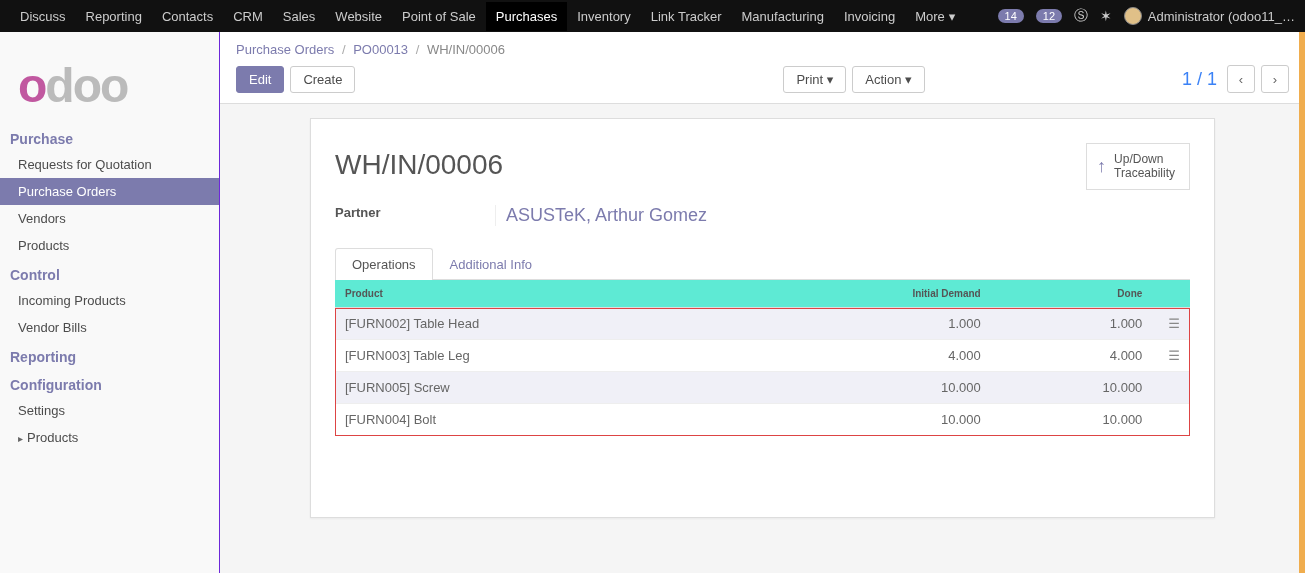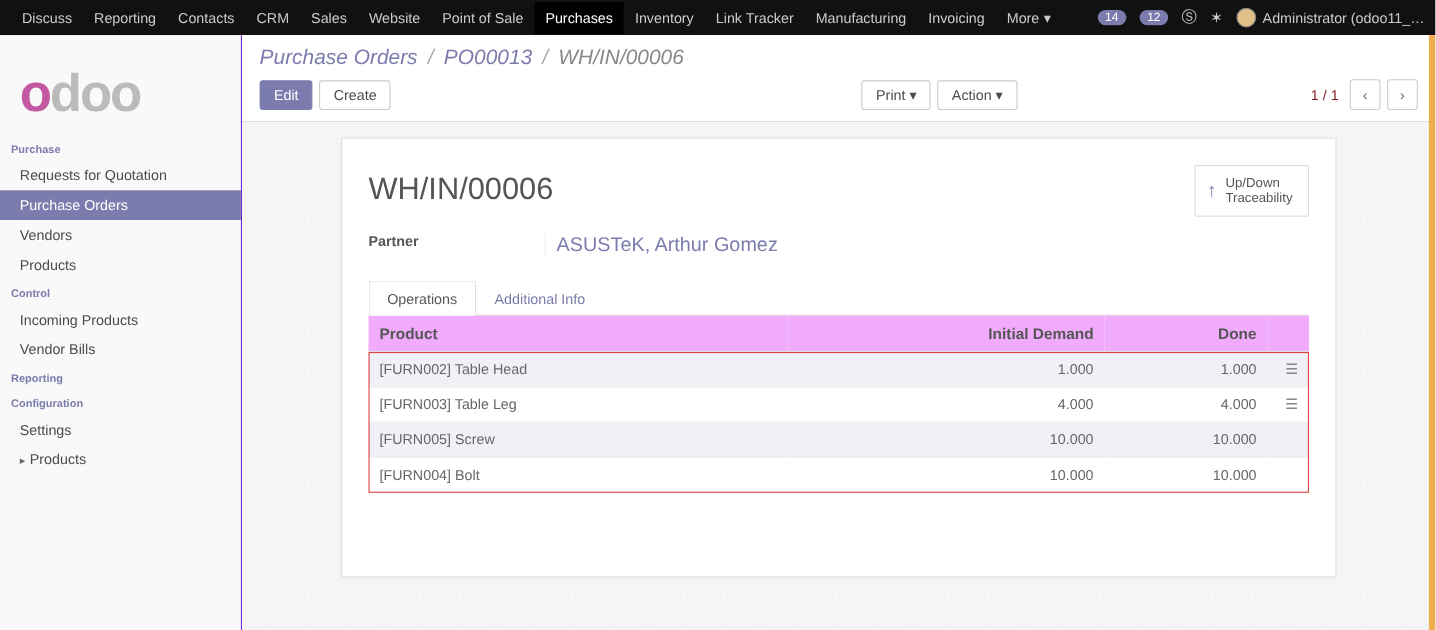--- a/index.html
+++ b/index.html
@@ -21,40 +21,40 @@
   .main { display: flex; height: calc(573px - 32px); }
   
   
   .sidebar { width: 220px; background: #f9f9f9; border-right: 1px solid #6d28d9; padding-top: 8px; }
   .logo { padding: 18px 18px 10px 18px; }
   .logo-text { font-size: 48px; font-weight: 600; letter-spacing:-2px; }
   .logo-o1 { color: #c158a0; }
   .logo-d  { color: #bbb; }
   .logo-o2 { color: #bbb; }
   .logo-o3 { color: #bbb; }
-  .menu-section { color: #7c7bad; font-weight: 600; padding: 8px 10px 4px 10px; font-size: 10px;}
+  .menu-section { color: #7c7bad; font-weight: 600; padding: 8px 10px 4px 10px; font-size: 14px;}
   .menu-item { padding: 6px 10px 6px 18px; color: #4c4c4c; cursor: pointer; font-size:13px;}
   .menu-item.active { background: #7c7bad; color: #fff; }
   .menu-item.expandable::before { content: "▸"; margin-right:4px; font-size:10px; color:#666;}
   
   
   .content { flex: 1; display: flex; flex-direction: column; background-image: radial-gradient(#e8e8e8 0.5px, transparent 0.5px); background-size: 6px 6px; background-color:#f5f5f5; position:relative;}
   
   
   .control-panel { background: #fff; border-bottom: 1px solid #ddd; padding: 10px 16px 10px 16px; }
-  .breadcrumb { font-size: 19px; color: #7c7bad; margin-bottom: 8px; font-style: italic; }
+  .breadcrumb { font-size: 13px; color: #7c7bad; margin-bottom: 8px; }
   .breadcrumb .sep { color: #aaa; margin: 0 4px; }
   .breadcrumb .current { color: #888; }
   .cp-row { display: flex; align-items: center; }
   .btn { display:inline-block; padding: 5px 12px; border: 1px solid #ccc; background: #fff; border-radius: 3px; cursor: pointer; font-size:13px; color:#4c4c4c;}
   .btn.primary { background: #7c7bad; color: #fff; border-color: #7c7bad; }
   .cp-left { display:flex; gap:6px; }
   .cp-mid { margin-left: 380px; display:flex; gap:6px;padding-left:48px;}
   .cp-right { margin-left: auto; display:flex; align-items:center; gap:6px;}
-  .pager-text { color:#7f1d1d; font-size:13px; margin-right:4px;}
+  .pager-text { color:#3b82f6; font-size:18px; margin-right:4px;}
   .pager-btn { width:28px; height:28px; border:1px solid #ccc; background:#fff; border-radius:3px; display:flex; align-items:center; justify-content:center; cursor:pointer; color:#666;}
   
   
   .sheet-wrap { padding: 14px 90px 20px 90px; flex:1; position:relative;}
   .sheet { background: #fff; border: 1px solid #ddd; padding: 24px 24px 30px 24px; min-height: 400px; box-shadow: 0 1px 2px rgba(0,0,0,.05);}
   .stat-box { float:right; border:1px solid #ddd; padding:8px 14px 8px 10px; display:flex; align-items:center; gap:8px; cursor:pointer; font-size:12px; color:#555; line-height:1.2;}
   .stat-box .arrow { color:#7c7bad; font-size:18px; font-weight:bold;}
   .title { font-size: 28px; font-weight: 500; color:#555; margin: 6px 0 20px 0;}
   
   .form-grid { display:flex; gap:0; margin-bottom:18px;}
@@ -65,21 +65,21 @@
   .form-val { color:#555; font-size:18px;}
   .form-val.link { color:#7c7bad; }
   
   
   .tabs { border-bottom:1px solid #ddd; display:flex; margin-top:10px;}
   .tab { padding:8px 16px; border:1px solid transparent; border-bottom:none; cursor:pointer; font-size:13px; color:#7c7bad; margin-bottom:-1px;}
   .tab.active { border-color:#ddd; background:#fff; color:#555; border-radius:3px 3px 0 0;}
   
   
   .tbl { width:100%; border-collapse:collapse; margin-top:0;}
-  .tbl th { text-align:left; padding:8px 10px; border-bottom:1px solid #ddd; font-size:14px; font-weight:600; color:#555; background:#f0abfc;}
+  .tbl th { text-align:left; padding:8px 10px; border-bottom:1px solid #ddd; font-size:10px; font-weight:600; color:#555; background:#5eead4;}
   .tbl th.num, .tbl td.num { text-align:right; }
   .tbl td { padding:8px 10px; border-bottom:1px solid #eee; font-size:13px; color:#666;}
   .tbl tr.striped td { background:#f0f0f7;margin-left:16px; }
   .tbl tbody { outline:1.5px solid #d44; outline-offset:-1px;}
   .list-icon { color:#888; margin-left:6px;}
   
   
   .edge { position:absolute; right:0; top:0; width:6px; height:100%; background:#f0ad4e;}
 </style>
 </head>

